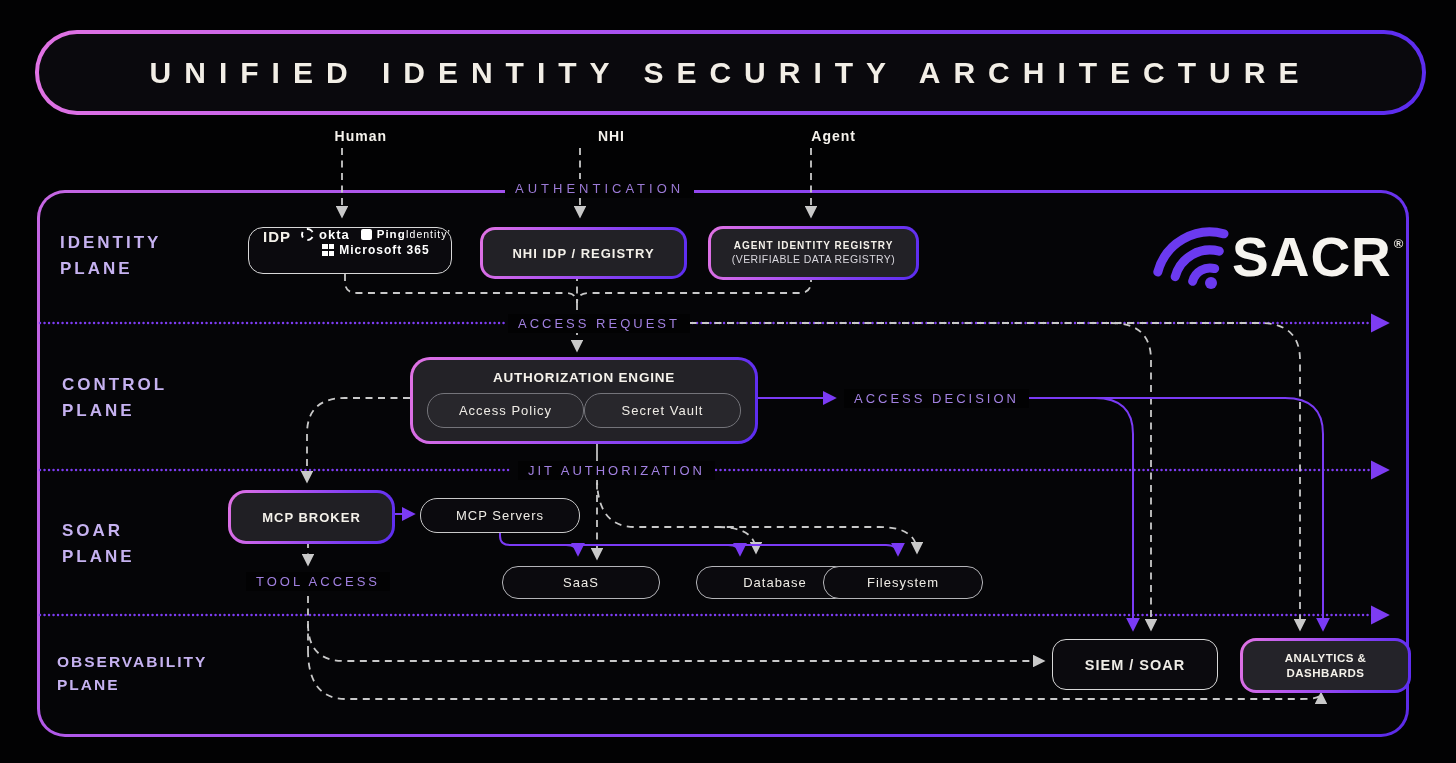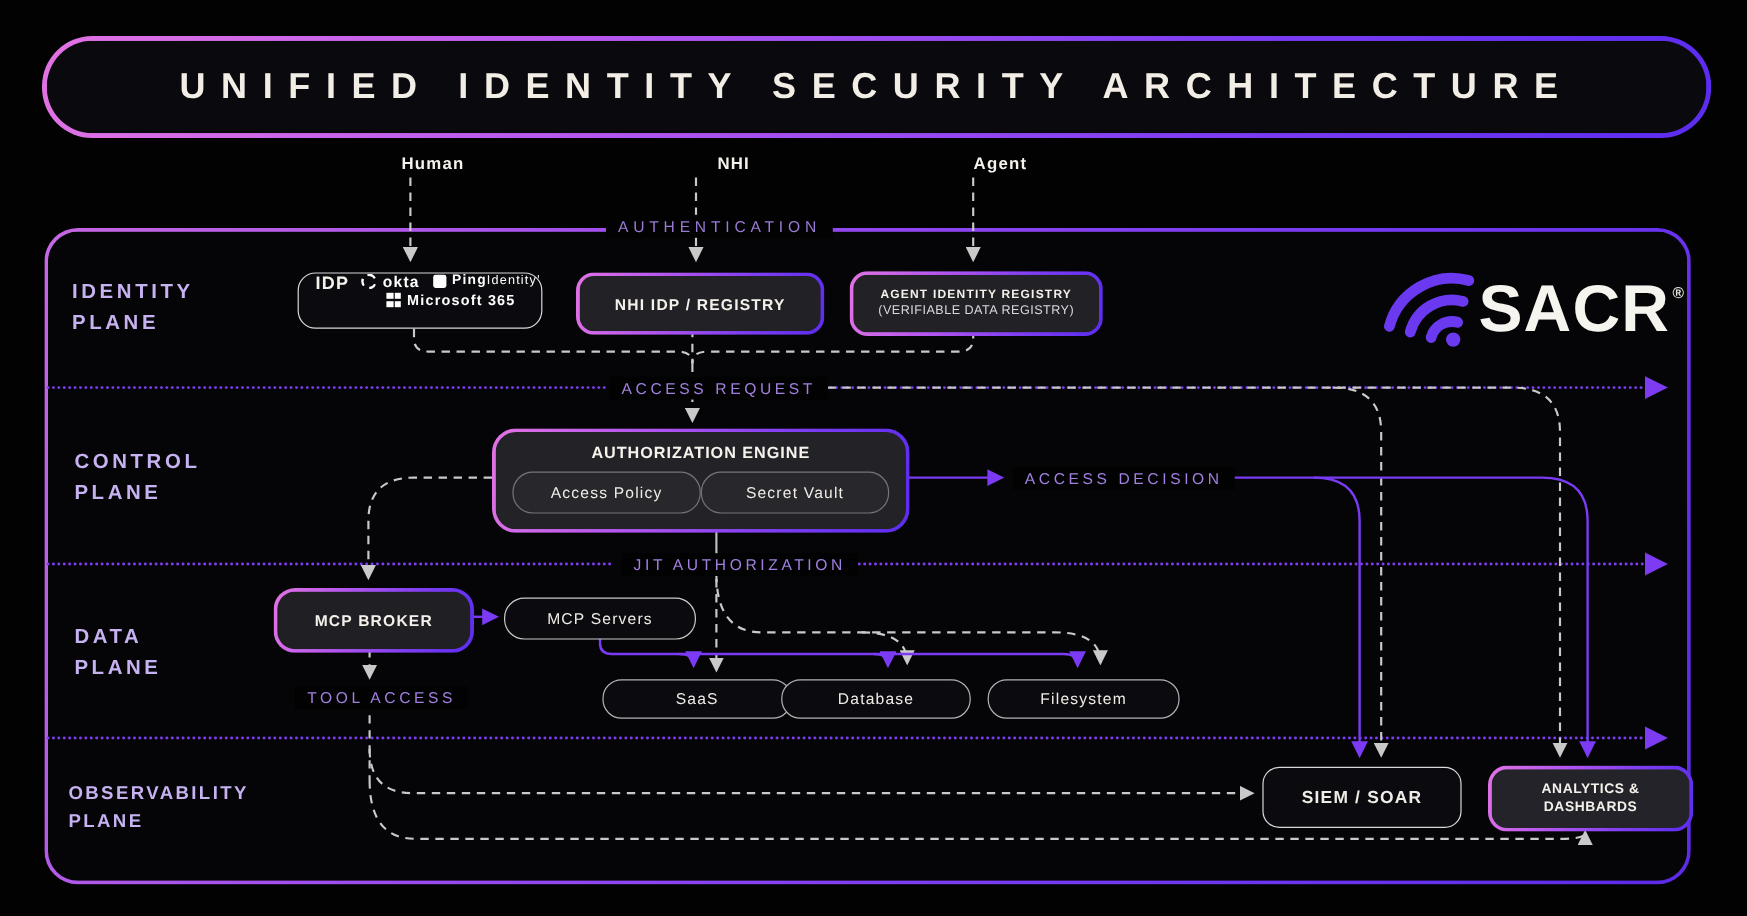--- a/index.html
+++ b/index.html
@@ -135,21 +135,21 @@
 
   <div class="abs plane" style="left:60px;top:230px">
     <div>IDENTITY</div>
     <div>PLANE</div>
   </div>
   <div class="abs plane" style="left:62px;top:372px">
     <div>CONTROL</div>
     <div>PLANE</div>
   </div>
   <div class="abs plane" style="left:62px;top:518px">
-    <div>DATA</div>
+    <div>SOAR</div>
     <div>PLANE</div>
   </div>
   <div class="abs plane" style="left:57px;top:650px;font-size:15.5px;letter-spacing:2px">
     <div>OBSERVABILITY</div>
     <div>PLANE</div>
   </div>
 
   <div class="abs pill" style="left:248px;top:227px;width:204px;height:47px;border-radius:15px;border-color:#d8d8d8;display:flex;align-items:flex-start;gap:10px;padding:0 0 0 14px;box-sizing:border-box">
     <span class="boldbox" style="font-size:15px">IDP</span>
     <span class="idp-logos">
@@ -204,21 +204,21 @@
       <div class="pill flex-c">Secret Vault</div>
     </div>
   </div>
 
   <div class="abs gb flex-c" style="left:228px;top:490px;width:161px;height:48px;border-radius:18px;border-width:3.5px;--bg:#201f24">
     <span class="boldbox">MCP BROKER</span>
   </div>
   <div class="abs pill flex-c" style="left:420px;top:498px;width:158px;height:33px;border-radius:17px;border-color:#c9c9c9">MCP Servers</div>
 
   <div class="abs pill flex-c" style="left:502px;top:566px;width:156px;height:31px">SaaS</div>
-  <div class="abs pill flex-c" style="left:651px;top:566px;width:156px;height:31px">Database</div>
+  <div class="abs pill flex-c" style="left:696px;top:566px;width:156px;height:31px">Database</div>
   <div class="abs pill flex-c" style="left:823px;top:566px;width:158px;height:31px">Filesystem</div>
 
   <div class="abs pill flex-c" style="left:1052px;top:639px;width:164px;height:49px;border-radius:14px;border-color:#d8d8d8;font-weight:bold;font-size:14.5px">SIEM / SOAR</div>
   <div class="abs gb flex-c" style="left:1240px;top:638px;width:165px;height:49px;border-radius:16px;--bg:#242329;flex-direction:column;line-height:1.3">
     <span class="boldbox" style="font-size:11.5px;letter-spacing:.5px">ANALYTICS &amp;</span>
     <span class="boldbox" style="font-size:11.5px;letter-spacing:.5px">DASHBARDS</span>
   </div>
 
 </div>
 

